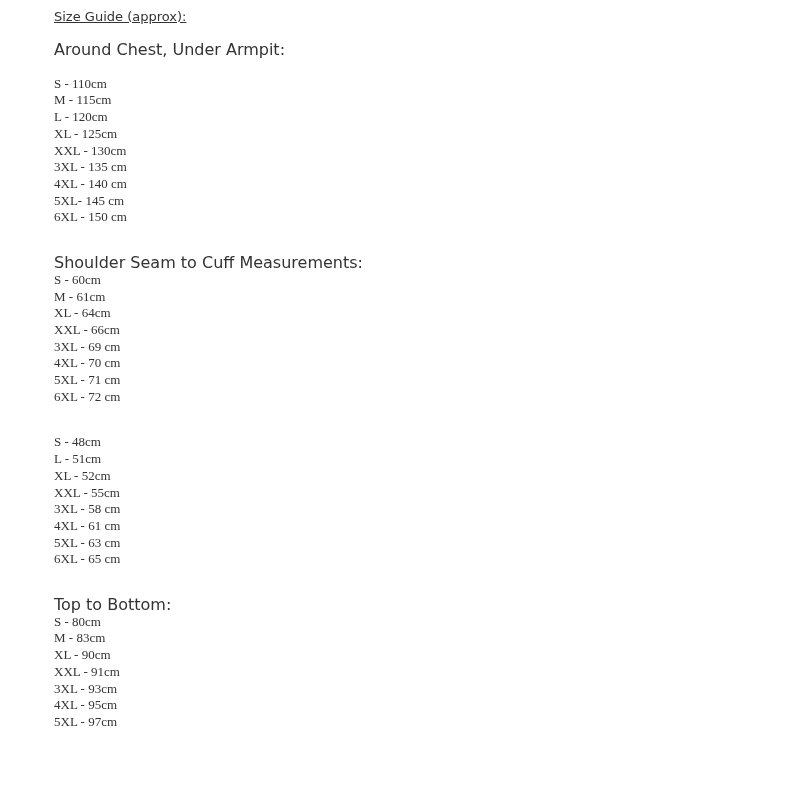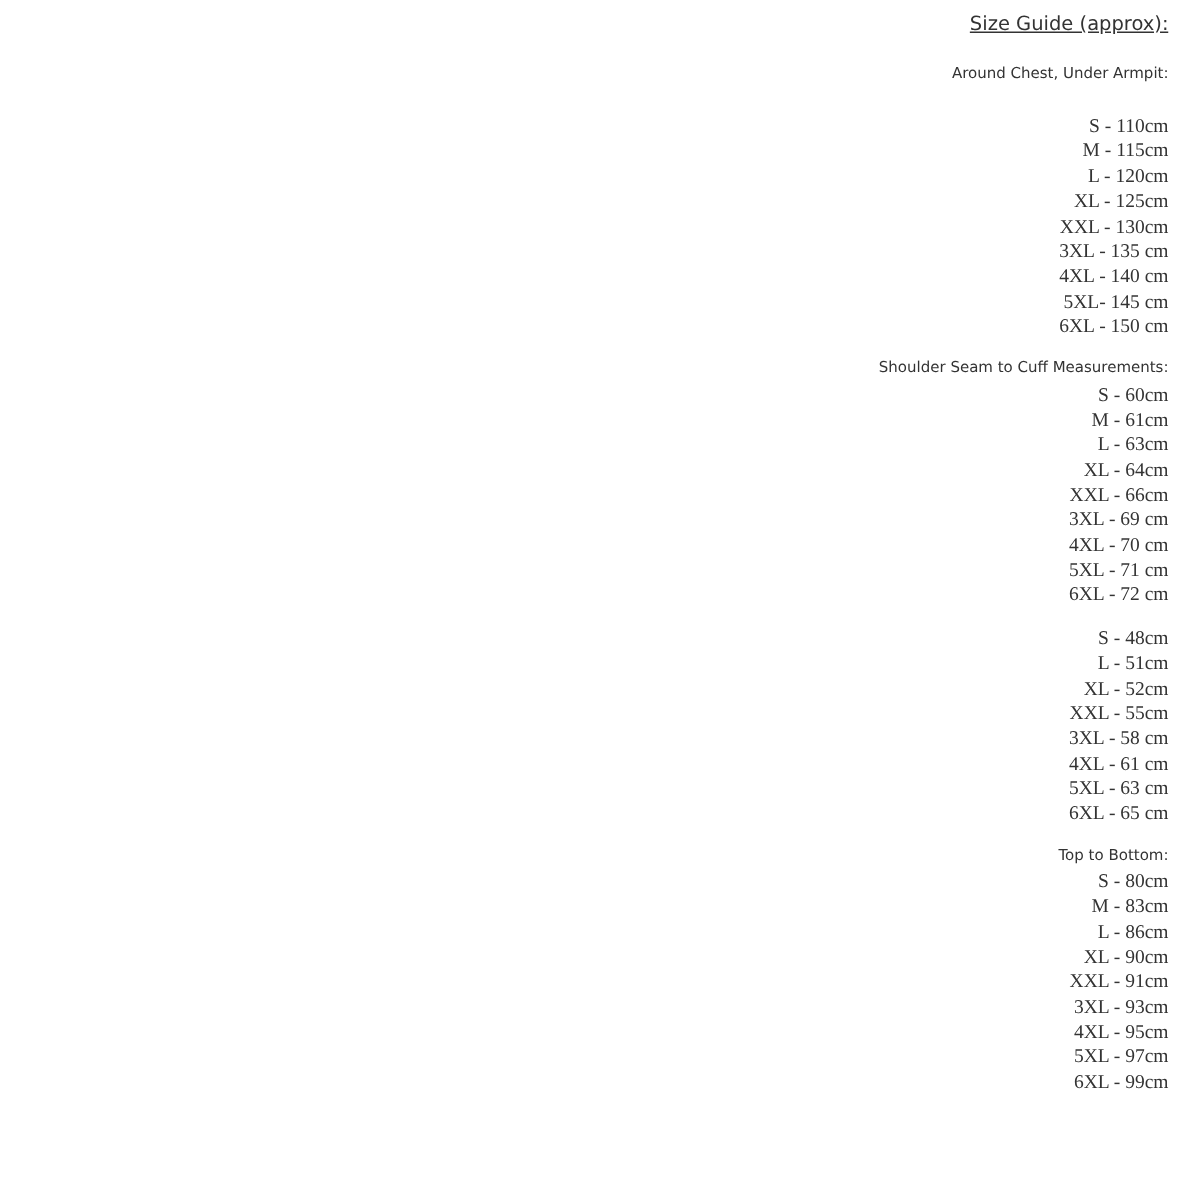--- a/index.html
+++ b/index.html
@@ -13,34 +13,34 @@
     height: 800px;
     box-sizing: border-box;
     overflow: hidden;
     
     padding: 9px 0 0 54px;
     font-family: "DejaVu Sans", "Liberation Sans", sans-serif;
     font-size: 13px;
     line-height: 16.7px;
     font-weight: normal;
     color: #333333;
-    text-align: right;
+    text-align: left;
   }
   .page-title {
     margin: 0 0 16.7px 0;           
     font-size: 13px;
     font-weight: normal;
     text-decoration: underline;
   }
   .size-section + .size-section {
-    margin-top: 12px;             
+    margin-top: 29px;             
   }
   .section-heading {
     margin: 0;
-    font-size: 10px;
+    font-size: 16px;
     font-weight: normal;
   }
   .section-heading.gap-after {
     margin-bottom: 16.7px;          
   }
   .measurement-list {
     list-style: none;
     margin: 0;
     padding: 0;
   }
@@ -79,21 +79,20 @@
 </ul>
   </section>
 
   <section class="size-section">
     <h2 class="section-heading">Shoulder Seam to Cuff Measurements:</h2>
     <ul class="measurement-list">
   <li class="measurement-item">S - 60cm</li>
 
   <li class="measurement-item">M - 61cm</li>
 
-  <li class="measurement-item">L - 63cm</li>
 
   <li class="measurement-item">XL - 64cm</li>
 
   <li class="measurement-item">XXL - 66cm</li>
 
   <li class="measurement-item">3XL - 69 cm</li>
 
   <li class="measurement-item">4XL - 70 cm</li>
 
   <li class="measurement-item">5XL - 71 cm</li>
@@ -123,29 +122,27 @@
 </ul>
   </section>
 
   <section class="size-section">
     <h2 class="section-heading">Top to Bottom:</h2>
     <ul class="measurement-list">
   <li class="measurement-item">S - 80cm</li>
 
   <li class="measurement-item">M - 83cm</li>
 
-  <li class="measurement-item">L - 86cm</li>
 
   <li class="measurement-item">XL - 90cm</li>
 
   <li class="measurement-item">XXL - 91cm</li>
 
   <li class="measurement-item">3XL - 93cm</li>
 
   <li class="measurement-item">4XL - 95cm</li>
 
   <li class="measurement-item">5XL - 97cm</li>
 
-  <li class="measurement-item">6XL - 99cm</li>
 </ul>
   </section>
 </div>
 </div>
 
 </body></html>

